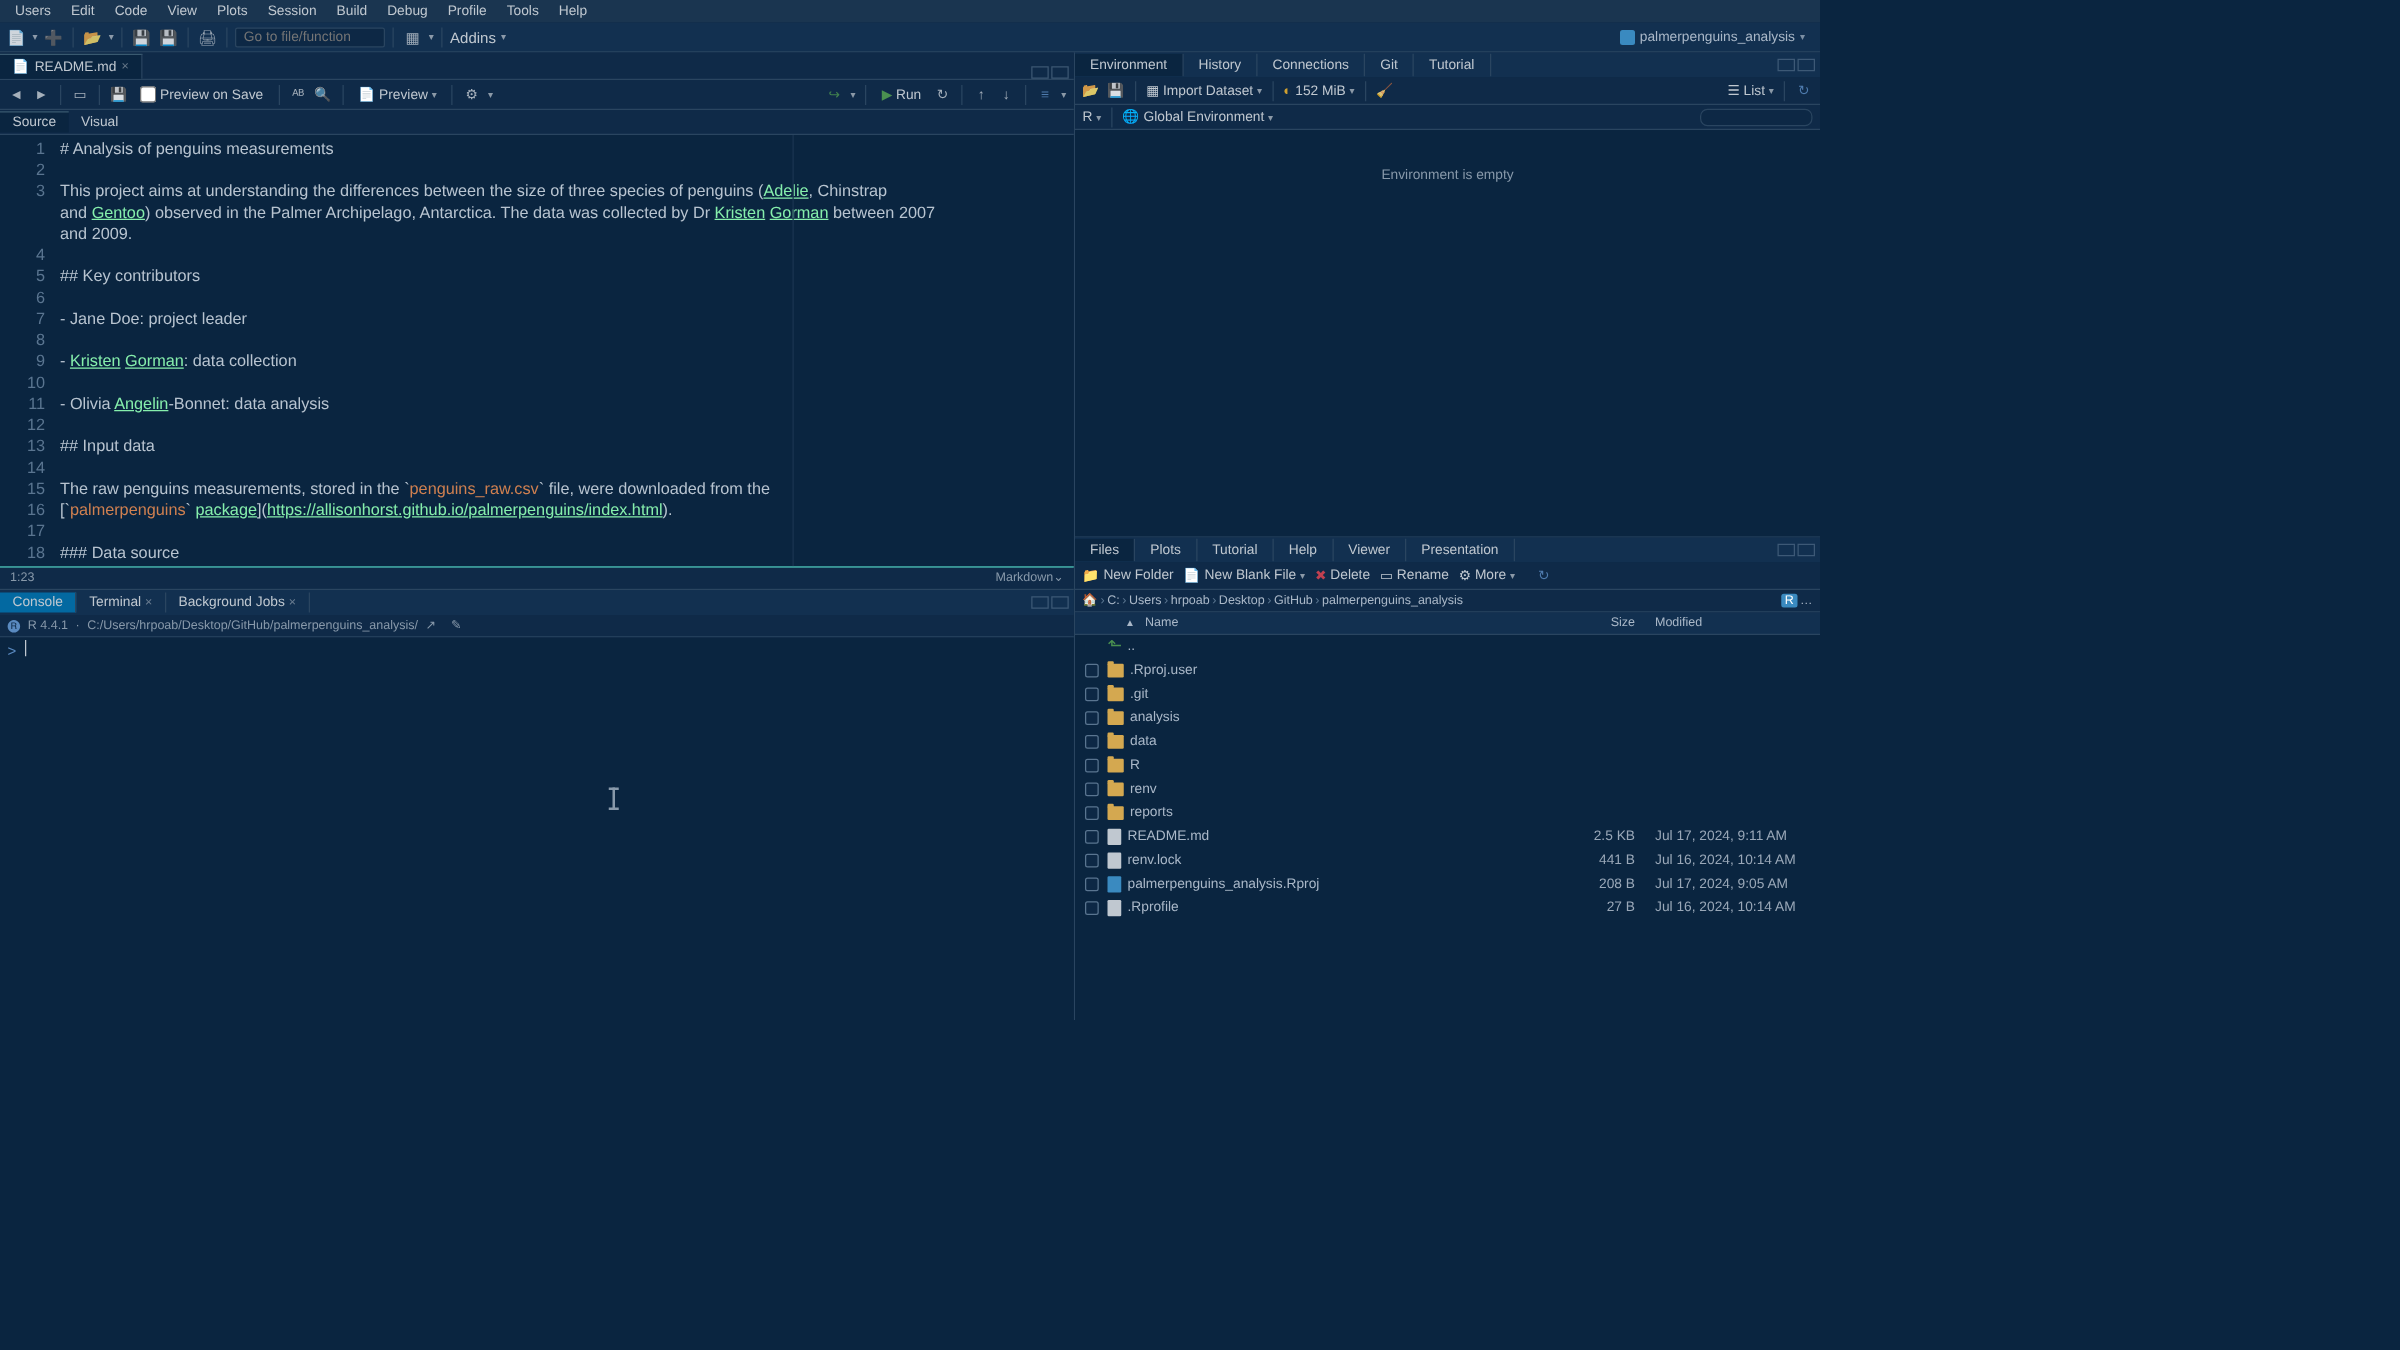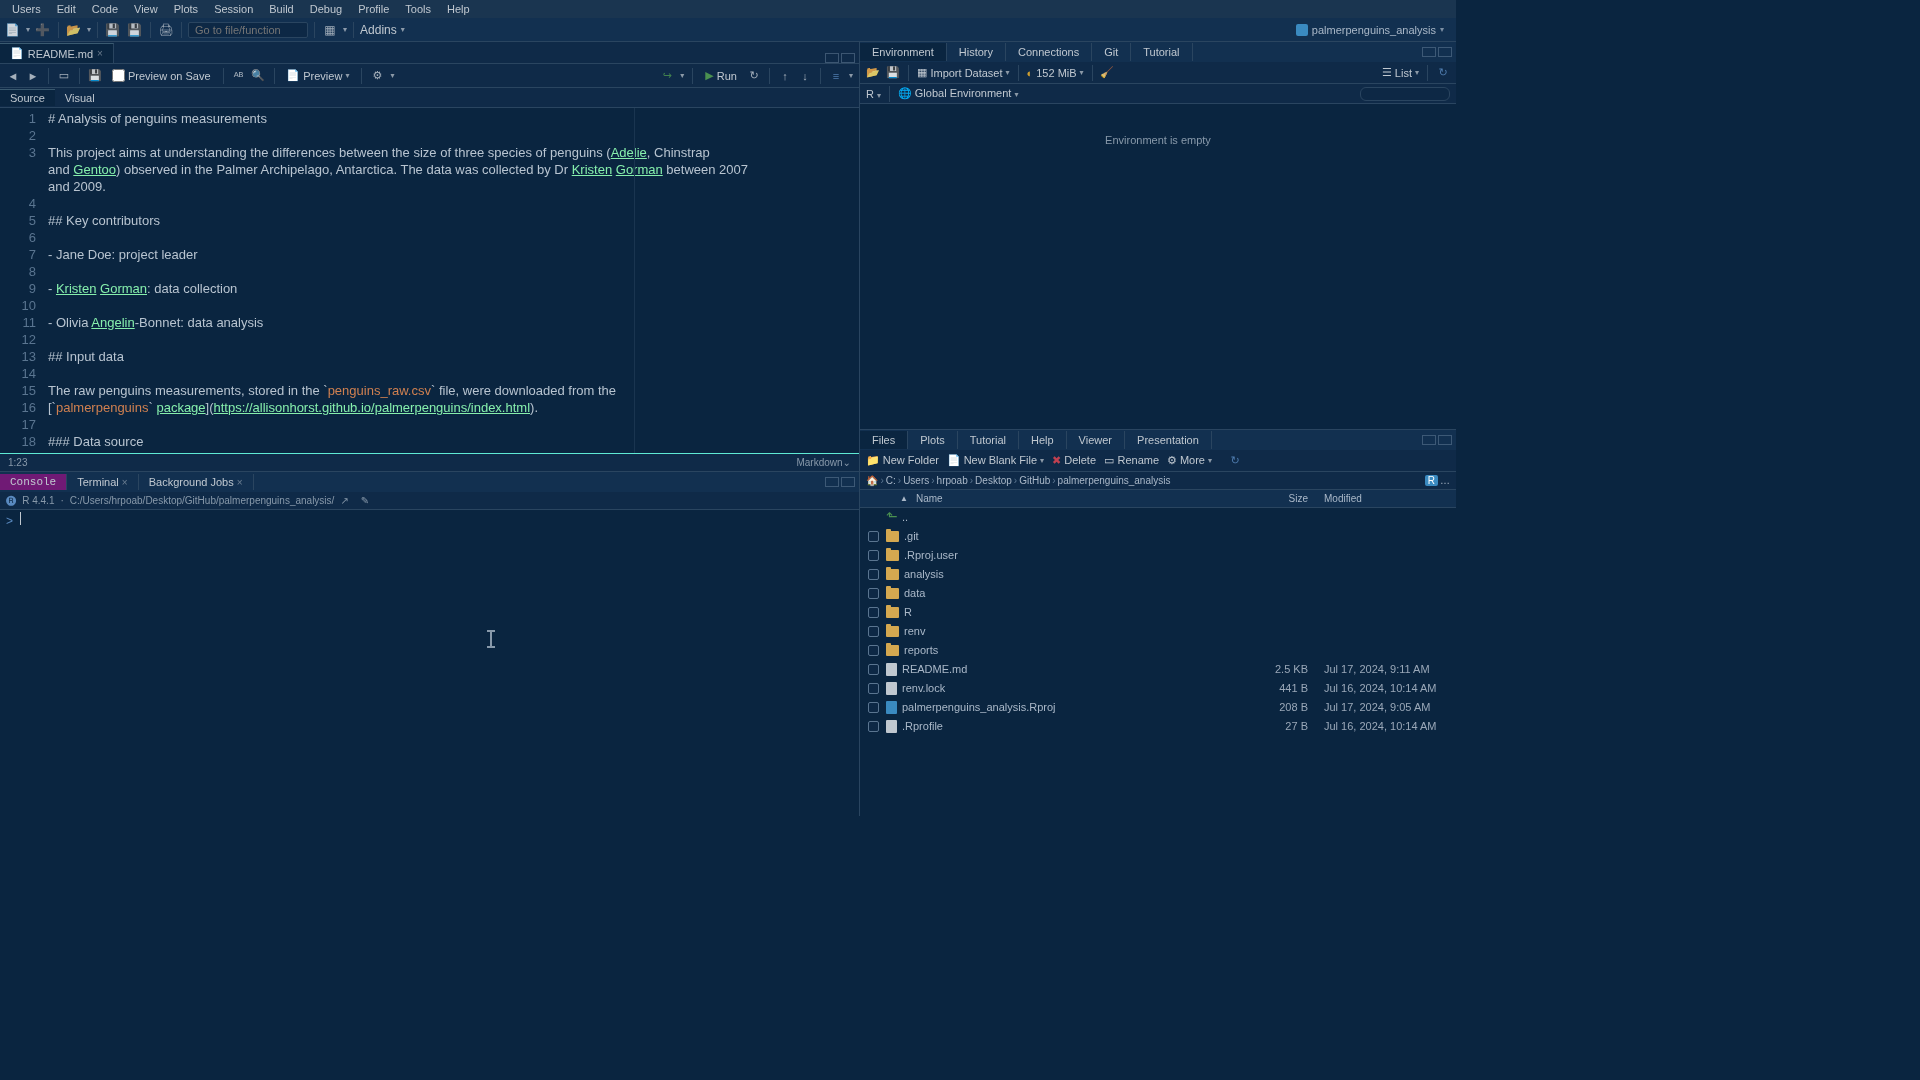--- a/index.html
+++ b/index.html
@@ -29,21 +29,21 @@
 .gutter { width: 44px; text-align: right; padding: 2px 8px 2px 0; color: #5a7590; user-select: none; }
 .code { flex: 1; padding: 2px 4px; white-space: pre-wrap; color: #b8c4d0; position: relative; }
 .code .hl-link { text-decoration: underline; color: #86efac; }
 .code .hl-str { color: #d08050; margin-top: 35px; }
 .code-margin { position: absolute; left: 590px; top: 0; bottom: 0; width: 1px; background: #1a3550; }
 .editor-status { background: #0f2a48; height: 18px; display: flex; align-items: center; padding: 0 8px; font-size: 10px; color: #8899aa; border-top: 1px solid #5eead4; }
 .editor-status .spacer { flex: 1; }
 .console-wrap { flex: 1; display: flex; flex-direction: column; border-top: 1px solid #2a4560; }
 .console-tabs { background: #123050; height: 20px; display: flex; align-items: center; font-size: 11px; }
 .console-tabs .ctab { padding: 2px 10px; border-right: 1px solid #2a4560; }
-.console-tabs .ctab.active { background: #701a75; font-family: Liberation Mono, monospace; }
+.console-tabs .ctab.active { background: #0369a1; }
 .console-header { background: #0f2a48; height: 18px; display: flex; align-items: center; padding: 0 6px; gap: 6px; font-size: 10px; color: #8899aa; border-bottom: 1px solid #2a4560; }
 .console-body { flex: 1; background: #0a2540; padding: 2px 6px; font-family: 'Consolas', monospace; font-size: 12px; position: relative; }
 .console-prompt { color: #5a8ac0; }
 .cursor-caret { position: absolute; left: 490px; top: 120px; width: 2px; height: 18px; }
 .cursor-caret::before, .cursor-caret::after { content: ''; position: absolute; left: -3px; width: 8px; height: 2px; background: #8899aa; }
 .cursor-caret::before { top: 0; }
 .cursor-caret::after { bottom: 0; }
 .cursor-caret .stem { position: absolute; left: 0; width: 2px; height: 18px; background: #8899aa; }
 .env-pane { flex: 1; display: flex; flex-direction: column; border-bottom: 1px solid #2a4560; }
 .right-tabs { background: #123050; height: 20px; display: flex; align-items: center; font-size: 11px; }
@@ -364,32 +364,32 @@
             </span>
             <span class="col-size"></span>
             <span class="col-mod"></span>
           </div>
           <div class="file-row">
             <span class="col-chk">
               <span class="chk"></span>
             </span>
             <span class="col-name">
               <span class="folder-icon"></span>
+              <span>.Rproj.user</span>
+            </span>
+            <span class="col-size"></span>
+            <span class="col-mod"></span>
+          </div>
+          <div class="file-row">
+            <span class="col-chk">
+              <span class="chk"></span>
+            </span>
+            <span class="col-name">
+              <span class="folder-icon"></span>
               <span>.git</span>
-            </span>
-            <span class="col-size"></span>
-            <span class="col-mod"></span>
-          </div>
-          <div class="file-row">
-            <span class="col-chk">
-              <span class="chk"></span>
-            </span>
-            <span class="col-name">
-              <span class="folder-icon"></span>
-              <span>.Rproj.user</span>
             </span>
             <span class="col-size"></span>
             <span class="col-mod"></span>
           </div>
           <div class="file-row">
             <span class="col-chk">
               <span class="chk"></span>
             </span>
             <span class="col-name">
               <span class="folder-icon"></span>

